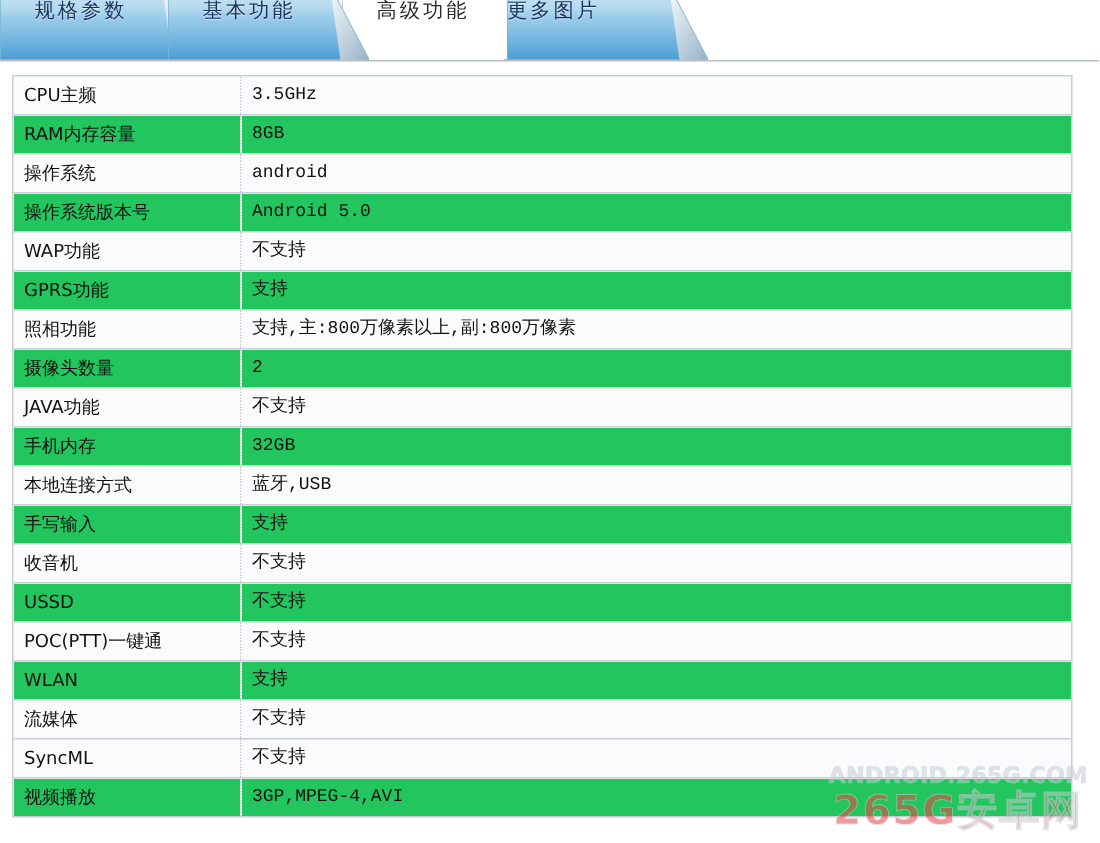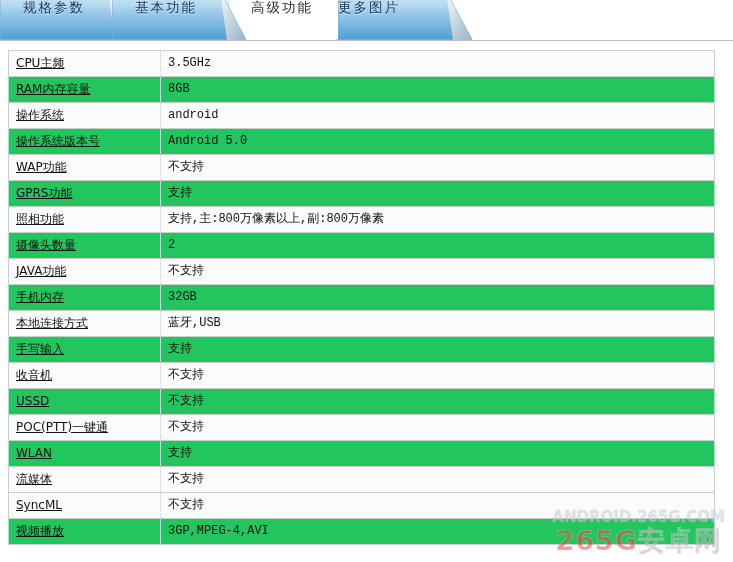--- a/index.html
+++ b/index.html
@@ -83,21 +83,21 @@
     overflow: hidden;
     vertical-align: middle;
     line-height: 25px;
   }
   #spec-table td.lbl {
     border-right: 1px dotted #c3c9d0;
   }
   #spec-table tr:first-child td {
     border-top: 1px solid #c8ced4;
   }
-  #spec-table td.edge-l { border-left: 1px solid #c8ced4; text-decoration: underline; }
+  #spec-table td.edge-l { border-left: 1px solid #c8ced4; }
   #spec-table td.edge-r { border-right: 1px solid #c8ced4; font-family: Liberation Mono, monospace; }
   #spec-table tr.odd td { background: #f9fbfd; }
   #spec-table tr.even td { background: #22c55e; }
 
   
   #watermark {
     position: absolute;
     right: 8px;
     bottom: 6px;
     z-index: 5;

